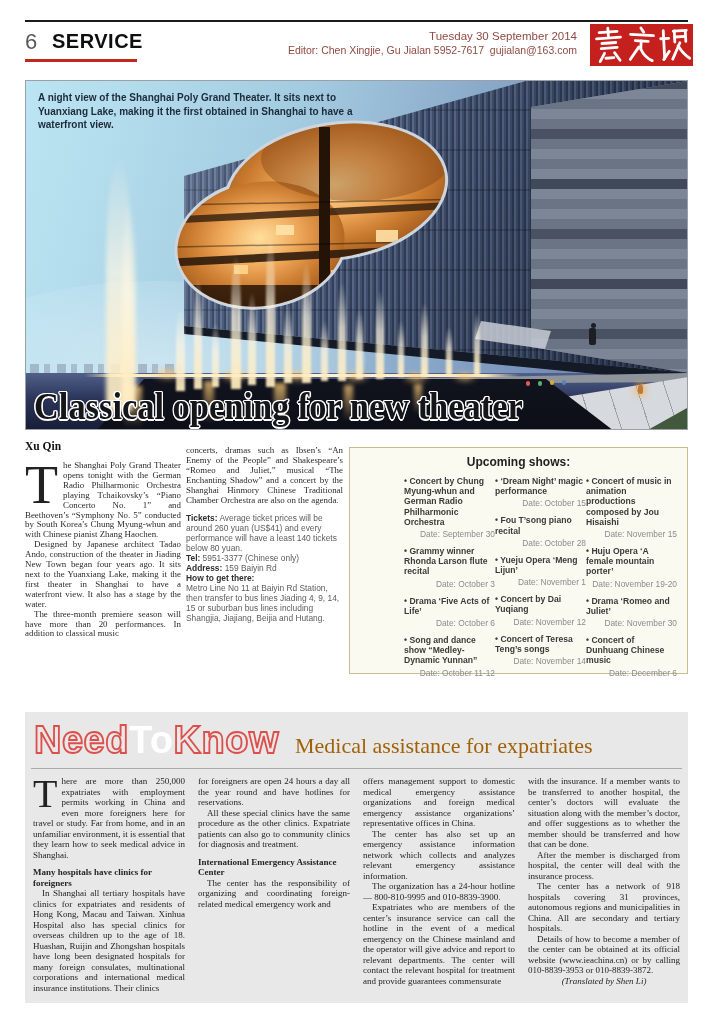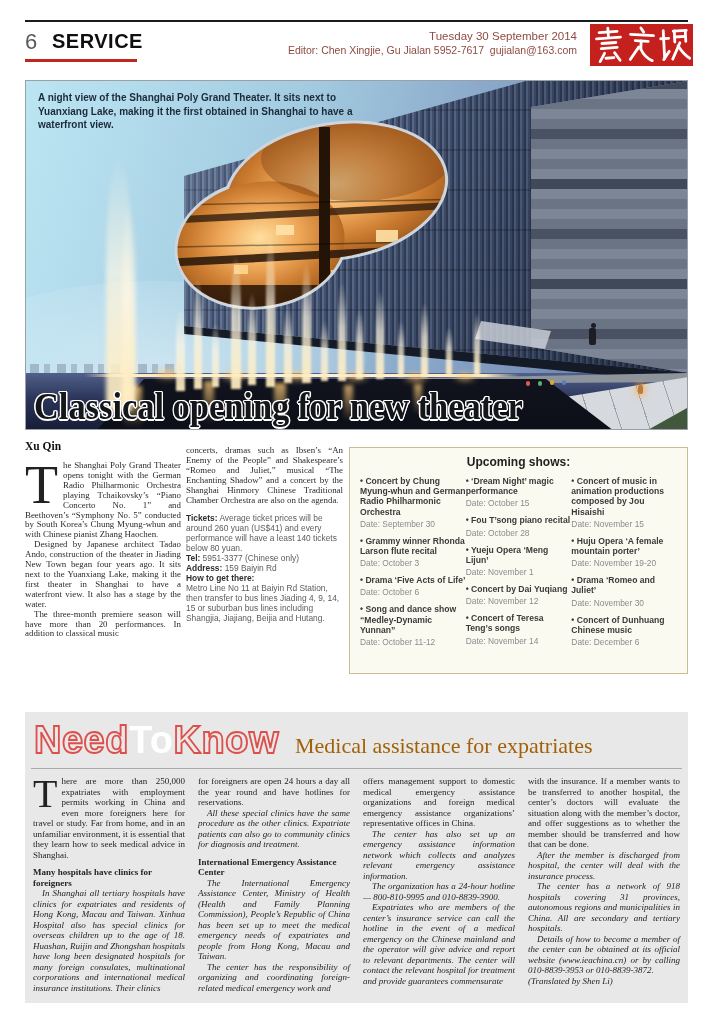--- a/index.html
+++ b/index.html
@@ -88,44 +88,44 @@
   .dropcap{float:left;font-size:54px;line-height:43px;margin:3px 5px 0 0;color:#222;}
   .infoblock{margin-top:9px;font-family:"Liberation Sans",sans-serif;font-size:8.4px;line-height:9.9px;
         color:#5c5c5c;text-align:left;}
   .infoblock p{margin:0;}
   .infoblock b{color:#2e2e2e;}
 
   
   .showsbox{position:absolute;left:349px;top:447px;width:339px;height:227px;box-sizing:border-box;
         background:#fbfaf1;border:1px solid #c9bd93;padding:7px 10px 6px;}
   .showstitle{font-size:12px;font-weight:700;color:#222;text-align:center;margin-bottom:7px;}
-  .showscols{display:flex;gap:0;}
+  .showscols{display:flex;gap:0;margin-left:44px;}
   .showcol{flex:1;min-width:0;}
   .show{margin-bottom:7px;}
   .show .st{font-size:8.6px;line-height:10.2px;font-weight:700;color:#3a3a3a;}
   .show .st::before{content:"•  ";}
-  .show .sd{font-size:8.4px;line-height:10px;color:#8b8b8b;margin-top:2px;}
+  .show .sd{font-size:8.4px;line-height:10px;color:#8b8b8b;margin-top:2px;text-align:right;}
 
   
   .ntk{position:absolute;left:25px;top:712px;width:663px;height:291px;background:#e8e8e8;}
   .ntkheader{position:absolute;left:9px;top:8px;display:flex;align-items:baseline;white-space:nowrap;}
   .ntkword{font-size:38px;font-weight:800;letter-spacing:.5px;line-height:40px;}
   .otl{color:transparent;-webkit-text-stroke:1.8px #dd4f4b;}
   @supports not (-webkit-text-stroke:1px red){.otl{color:#dd4f4b;}}
   .sol{color:#ffffff;}
   .ntktitle{font-family:"Liberation Serif",serif;font-size:22px;color:#a16207;margin-left:16px;}
   .ntkrule{position:absolute;left:6px;right:6px;top:56px;height:1px;background:#a9a9a9;}
   .ntkcols{position:absolute;left:8px;top:64px;width:647px;display:flex;gap:13px;}
   .ntkcol{flex:1;min-width:0;font-family:"Liberation Serif",serif;font-size:9px;line-height:10.5px;
         color:#242424;text-align:justify;}
   .ntkcol p{margin:0;}
-  .ntkcol p.ind{text-indent:9px;font-style:italic;}
+  .ntkcol p.ind{text-indent:9px;}
   .ntkcol .subhead{font-weight:700;margin-top:7px;text-align:left;}
   .ntkdrop{float:left;font-size:40px;line-height:32px;margin:2px 4px 0 0;color:#222;}
-  .credit{text-align:left;font-style:italic;margin-top:3px;}
+  .credit{text-align:center;font-style:italic;margin-top:3px;}
 </style>
 </head>
 <body>
 
 <div class="page">
 
   <div class="topline"></div>
   <div class="pagenum">6</div>
   <div class="sectionname">SERVICE</div>
   <div class="redrule"></div>
@@ -358,21 +358,20 @@
     <div class="ntkcols">
       <div class="ntkcol">
         <p><span class="ntkdrop">T</span><span>here are more than 250,000 expatriates with employment permits working in China and even more foreigners here for travel or study. Far from home, and in an unfamiliar environment, it is essential that they learn how to seek medical advice in Shanghai.</span></p>
         <p class="subhead">Many hospitals have clinics for foreigners</p>
         <p class="ind">In Shanghai all tertiary hospitals have clinics for expatriates and residents of Hong Kong, Macau and Taiwan. Xinhua Hospital also has special clinics for overseas children up to the age of 18. Huashan, Ruijin and Zhongshan hospitals have long been designated hospitals for many foreign consulates, multinational corporations and international medical insurance institutions. Their clinics</p>
       </div>
       <div class="ntkcol">
         <p>for foreigners are open 24 hours a day all the year round and have hotlines for reservations.</p>
         <p class="ind">All these special clinics have the same procedure as the other clinics. Expatriate patients can also go to community clinics for diagnosis and treatment.</p>
         <p class="subhead">International Emergency Assistance Center</p>
-        <p class="ind">The International Emergency Assistance Center, Ministry of Health (Health and Family Planning Commission), People’s Republic of China has been set up to meet the medical emergency needs of expatriates and people from Hong Kong, Macau and Taiwan.</p>
         <p class="ind">The center has the responsibility of organizing and coordinating foreign-related medical emergency work and</p>
       </div>
       <div class="ntkcol">
         <p>offers management support to domestic medical emergency assistance organizations and foreign medical emergency assistance organizations’ representative offices in China.</p>
         <p class="ind">The center has also set up an emergency assistance information network which collects and analyzes relevant emergency assistance information.</p>
         <p class="ind">The organization has a 24-hour hotline — 800-810-9995 and 010-8839-3900.</p>
         <p class="ind">Expatriates who are members of the center’s insurance service can call the hotline in the event of a medical emergency on the Chinese mainland and the operator will give advice and report to relevant departments. The center will contact the relevant hospital for treatment and provide guarantees commensurate</p>
       </div>
       <div class="ntkcol">
         <p>with the insurance. If a member wants to be transferred to another hospital, the center’s doctors will evaluate the situation along with the member’s doctor, and offer suggestions as to whether the member should be transferred and how that can be done.</p>

